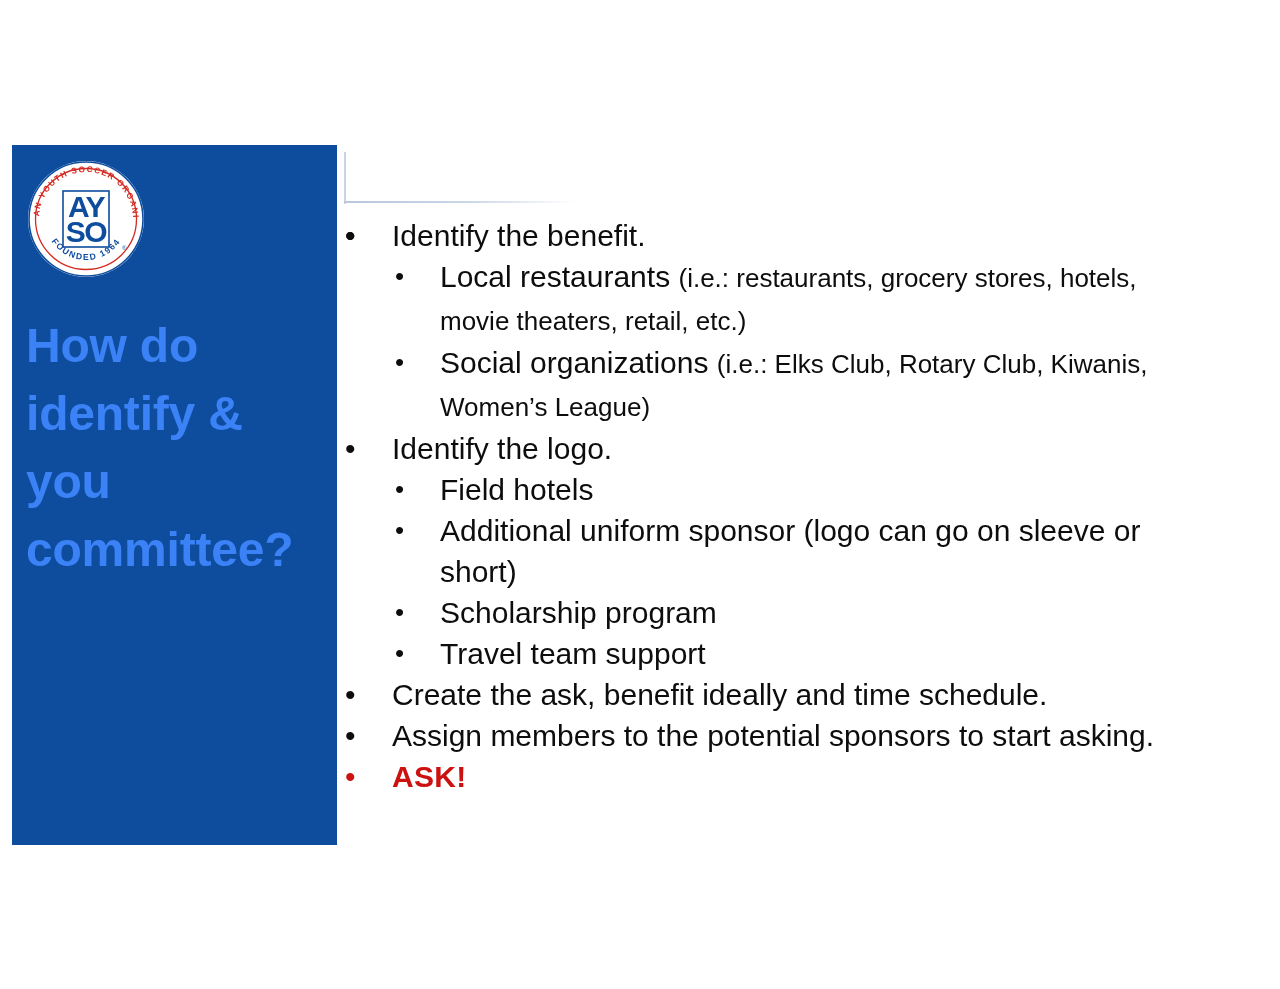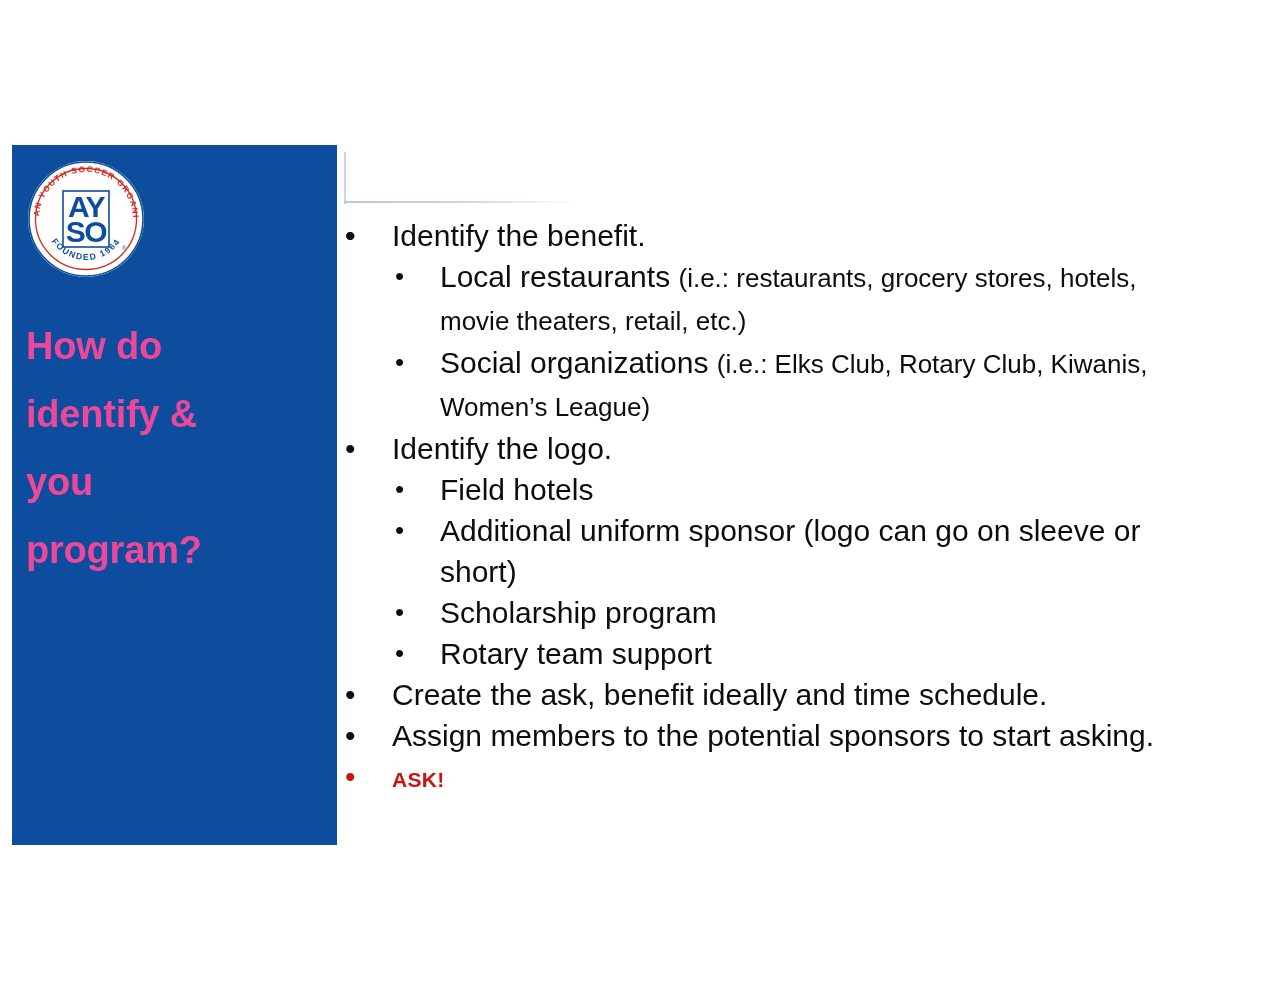--- a/index.html
+++ b/index.html
@@ -39,24 +39,24 @@
     height: 122px;
   }
   .logo svg { display: block; width: 122px; height: 122px; }
 
   
   .panel-title {
     position: absolute;
     left: 26px;
     top: 312px;
     width: 296px;
-    color: #ec4899;
+    color: #3b82f6;
     font-family: "Liberation Sans", sans-serif;
     font-weight: bold;
-    font-size: 38px;
+    font-size: 48px;
     line-height: 68px;
     letter-spacing: -0.2px;
   }
   .panel-title .tline { display: block; white-space: nowrap; }
 
   
   .rule-v {
     position: absolute;
     left: 344px;
     top: 152px;
@@ -121,21 +121,21 @@
 
   .dot { color: #0d0d0d; }
   .dot.red { color: #CC1111; }
 
   
   .small-run { font-size: 26px; }
 
   .ask-text {
     color: #CC1111;
     font-weight: bold;
-    font-size: 21px;
+    font-size: 30px;
     letter-spacing: 0.3px;
   }
 </style>
 </head>
 <body>
 
 <div class="slide">
 
   <div class="title-panel"></div>
 
@@ -160,34 +160,34 @@
       </g>
       <rect x="38" y="33" width="46" height="56" fill="none" stroke="#0E4C9E" stroke-width="1.6"></rect>
       <text x="97" y="92" font-size="6" fill="#0E4C9E" font-family="'Liberation Sans', sans-serif">®</text>
     </svg>
   </div>
 
   <div class="panel-title">
     <span class="tline">How do</span>
     <span class="tline">identify &amp;</span>
     <span class="tline">you</span>
-    <span class="tline">program?</span>
+    <span class="tline">committee?</span>
   </div>
 
   <div class="rule-v"></div>
   <div class="rule-h"></div>
 
   <div class="content">
       <div class="bullet-row lvl1"><span class="dot">•</span></div>
       <div class="bullet-row lvl1"><span class="dot">•</span><span>Identify the benefit.</span></div>
       <div class="bullet-row lvl2"><span class="dot">•</span><span>Local restaurants </span><span class="small-run">(i.e.: restaurants, grocery stores, hotels, movie theaters, retail, etc.)</span></div>
       <div class="bullet-row lvl2"><span class="dot">•</span><span>Social organizations </span><span class="small-run">(i.e.: Elks Club, Rotary Club, Kiwanis, Women’s League)</span></div>
       <div class="bullet-row lvl1"><span class="dot">•</span><span>Identify the logo.</span></div>
       <div class="bullet-row lvl2"><span class="dot">•</span><span>Field hotels</span></div>
       <div class="bullet-row lvl2"><span class="dot">•</span><span>Additional uniform sponsor (logo can go on sleeve or short)</span></div>
       <div class="bullet-row lvl2"><span class="dot">•</span><span>Scholarship program</span></div>
-      <div class="bullet-row lvl2"><span class="dot">•</span><span>Rotary team support</span></div>
+      <div class="bullet-row lvl2"><span class="dot">•</span><span>Travel team support</span></div>
       <div class="bullet-row lvl1"><span class="dot">•</span><span>Create the ask, benefit ideally and time schedule.</span></div>
       <div class="bullet-row lvl1"><span class="dot">•</span><span>Assign members to the potential sponsors to start asking.</span></div>
       <div class="bullet-row lvl1"><span class="dot red">•</span><span class="ask-text">ASK!</span></div>
     </div>
 
 </div>
 
 </body></html>

